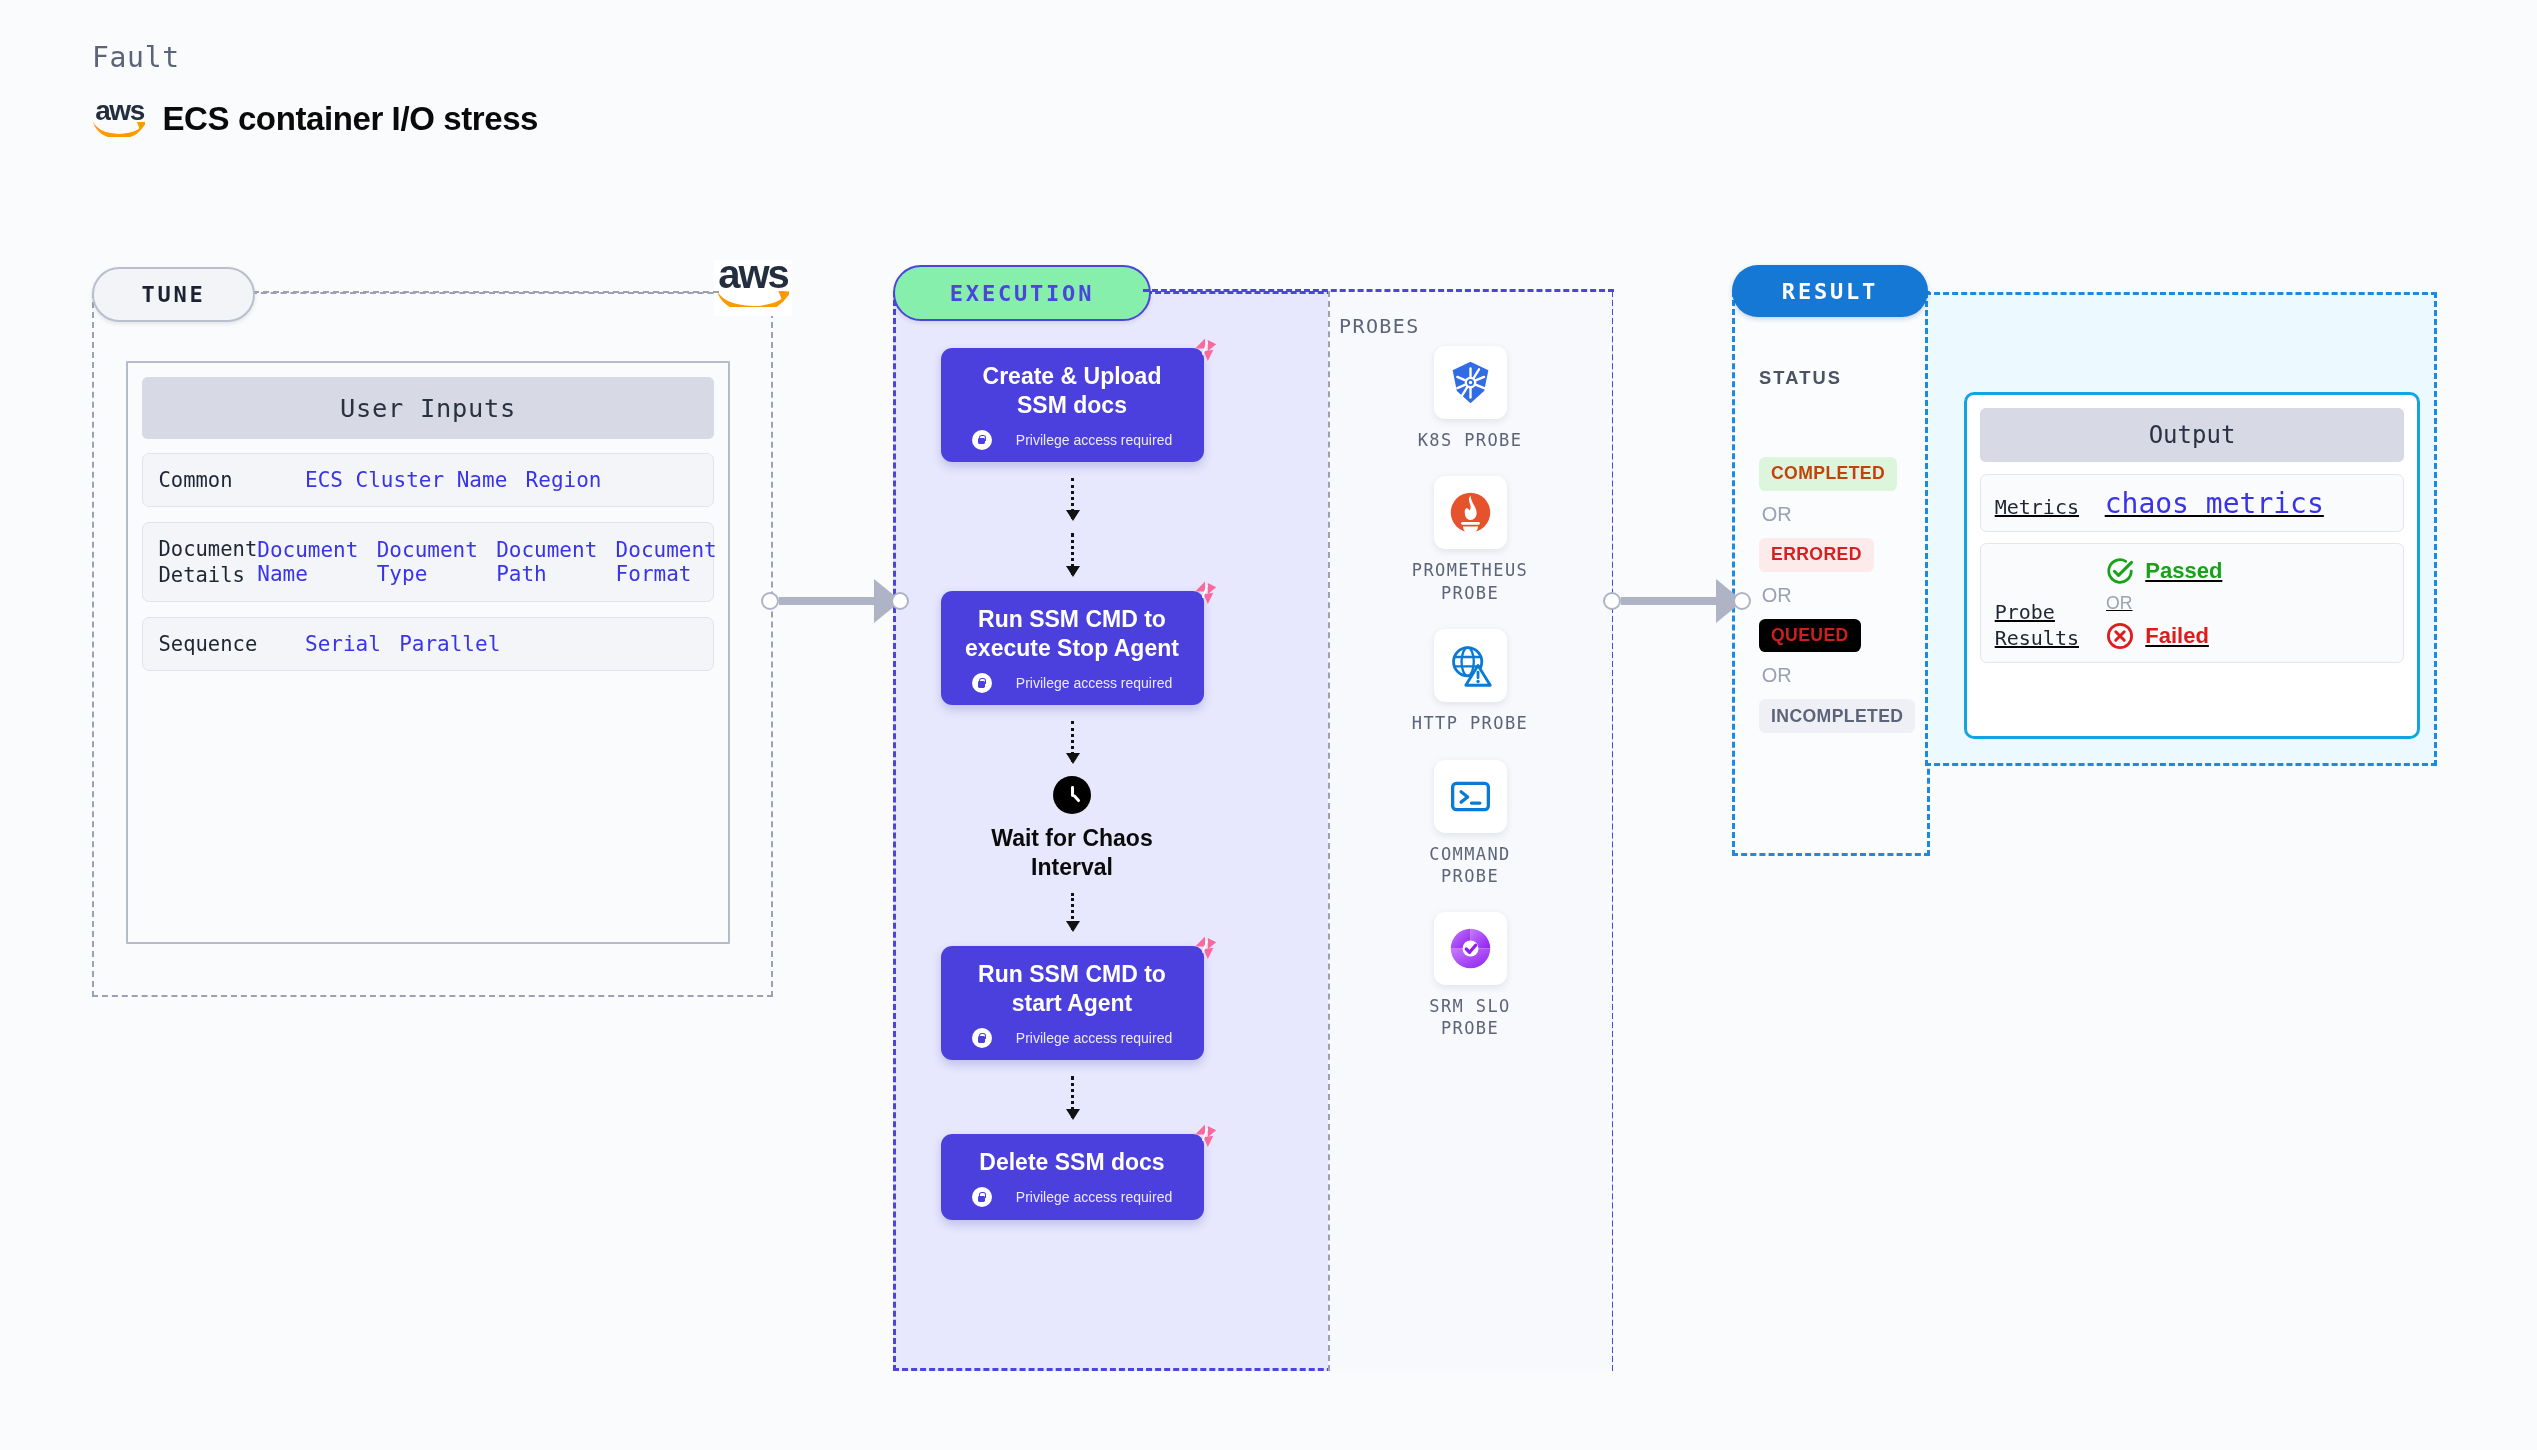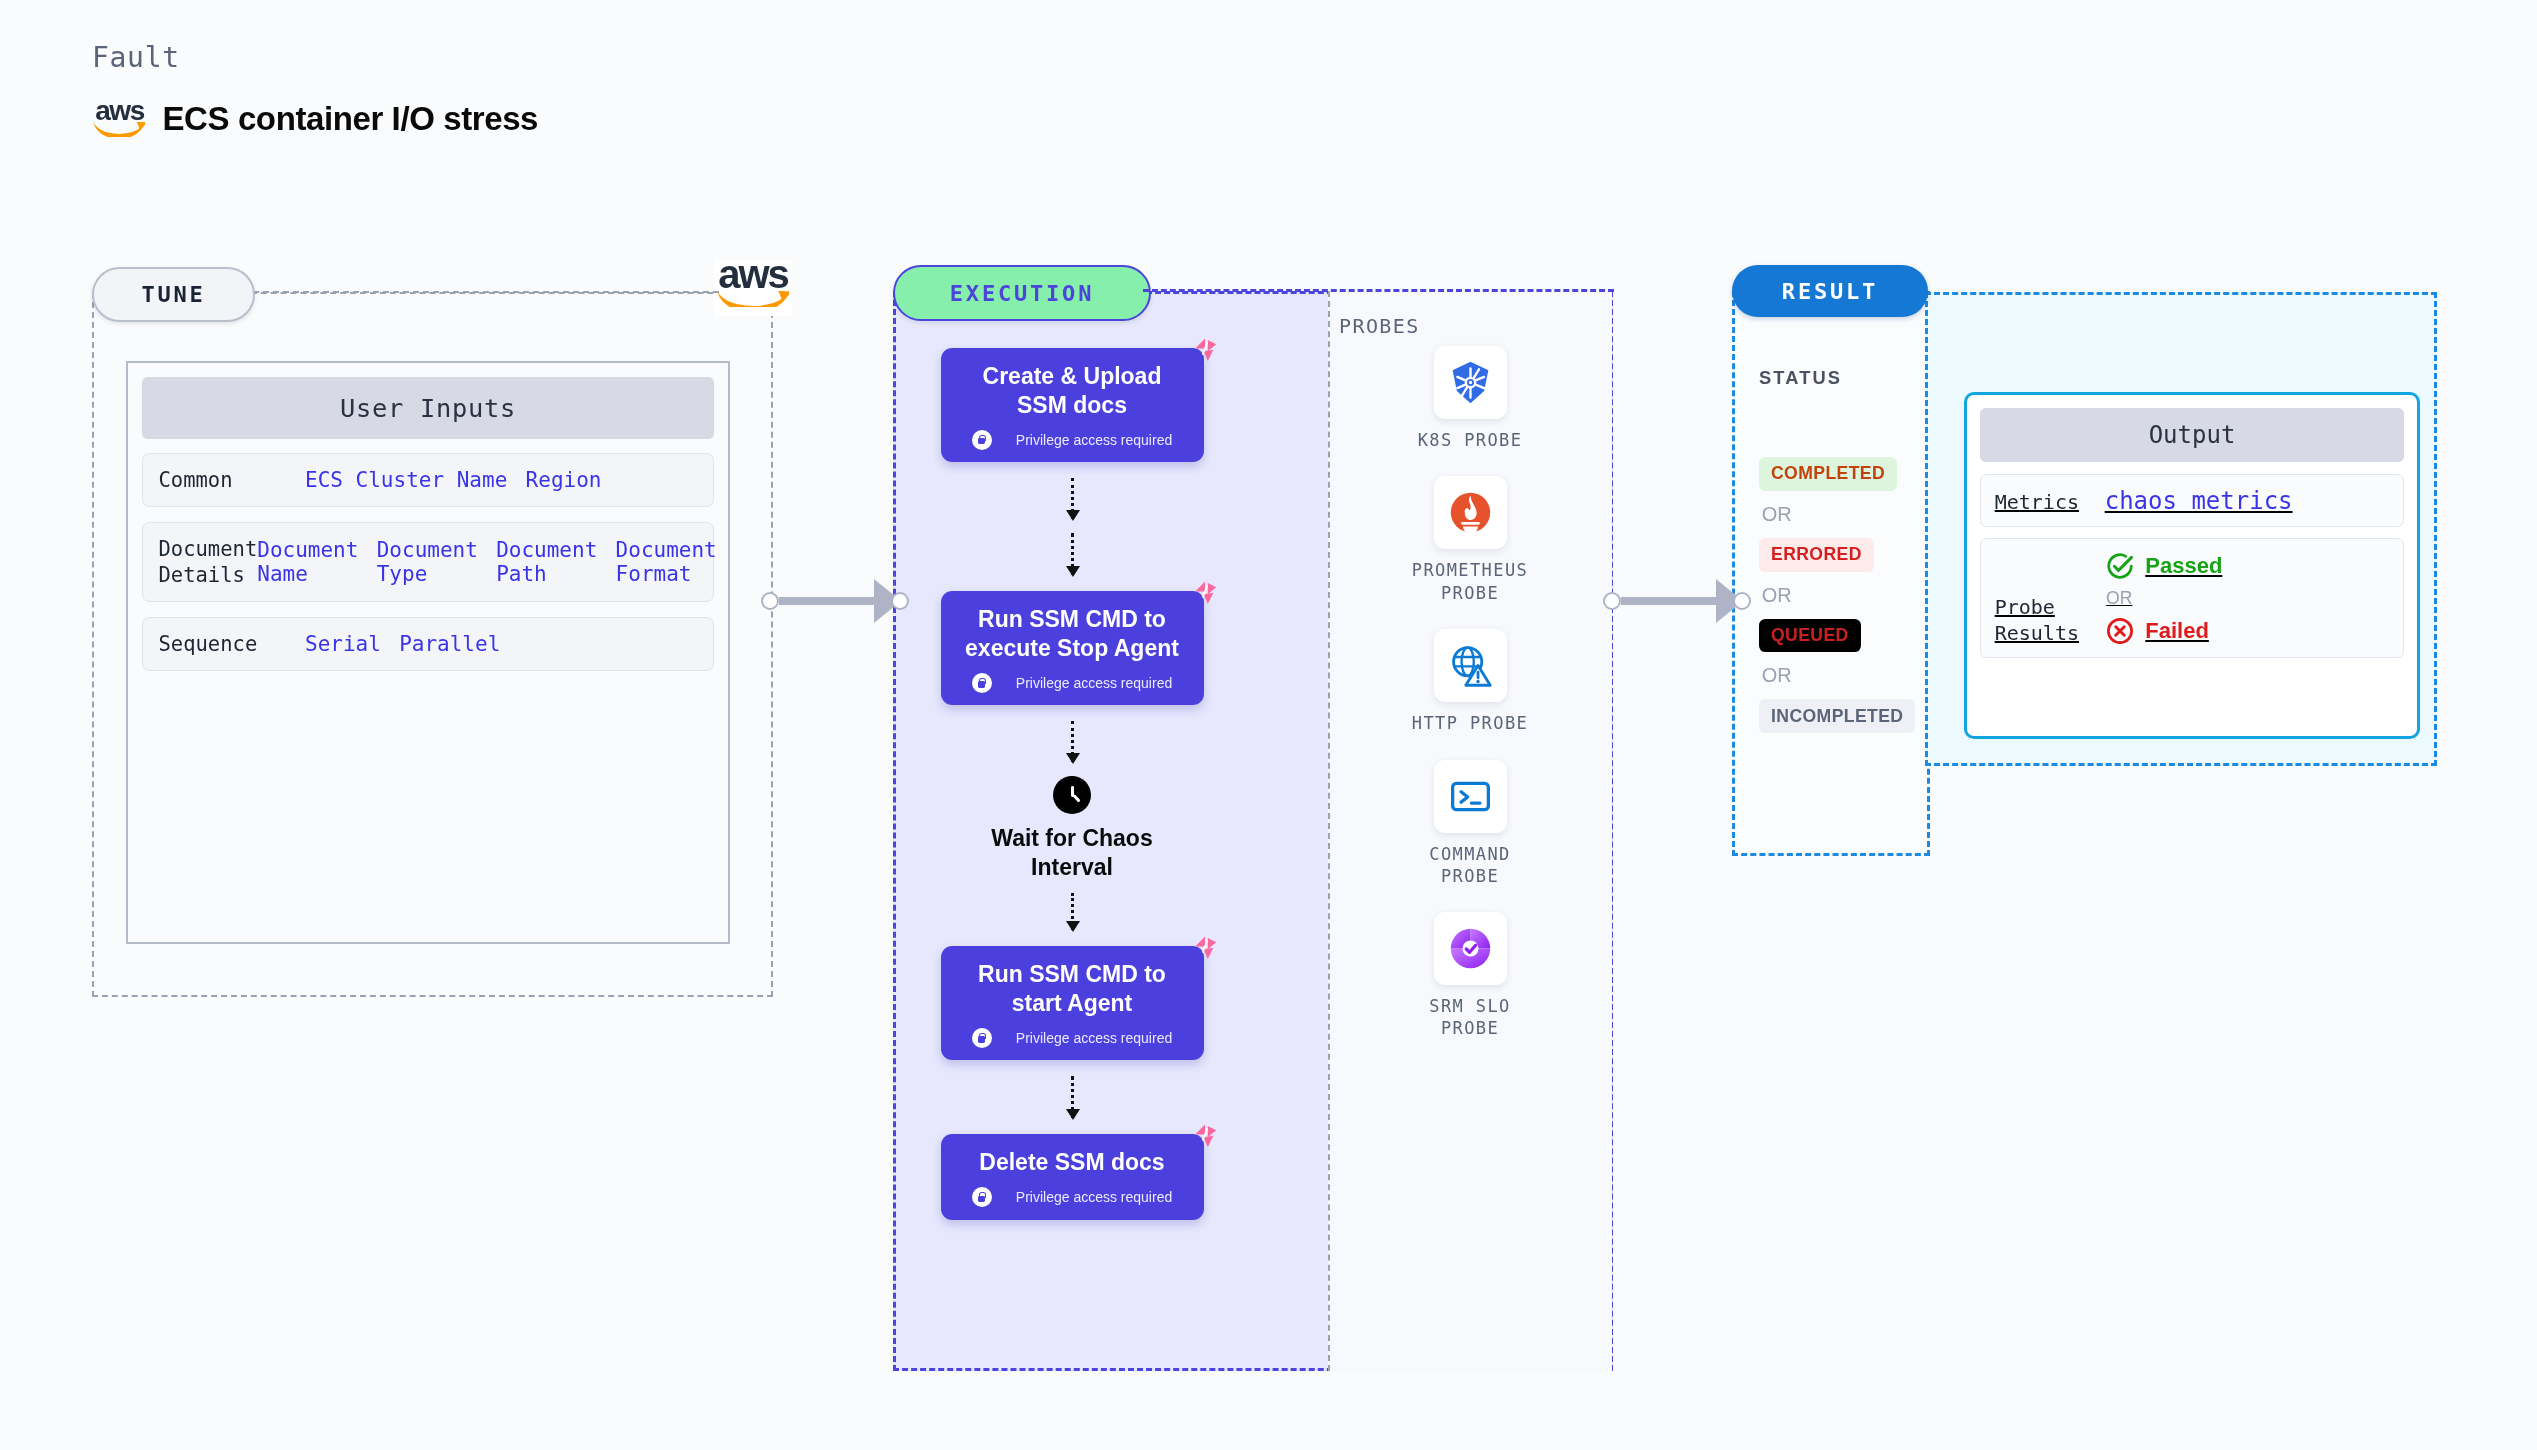--- a/index.html
+++ b/index.html
@@ -216,21 +216,21 @@
     font-family:"DejaVu Sans Mono",monospace;font-size:24px;color:#2a3142;
   }
   .output-group{
     margin:0 12.7px 11.3px 12.7px;background:#fafbfd;border:1.4px solid #e3e6ee;
     border-radius:6.4px;display:flex;align-items:flex-end;padding:11.3px 0;text-decoration:underline;
   }
   .output-label{
     width:124px;padding-left:14px;box-sizing:border-box;
     font-family:"DejaVu Sans Mono",monospace;font-size:20px;color:#1f2633;line-height:1.3;
   }
-  .output-metric{font-family:"DejaVu Sans Mono",monospace;font-size:24px;color:#3a34e8;}
+  .output-metric{font-family:"DejaVu Sans Mono",monospace;font-size:28px;color:#3a34e8;}
   .probe-result-row{display:flex;align-items:center;gap:10.6px;}
   .probe-result-text{font-weight:700;font-size:22px;}
   .pr-or{color:#9aa2b2;font-size:17.6px;margin:7px 0 7px 1.4px;}
 
   
   .flow-arrow{position:absolute;height:42px;z-index:8;display:flex;align-items:center;}
   .fa-dot{
     width:18.3px;height:18.3px;border-radius:50%;background:#fff;
     border:2.8px solid #aeb3c6;box-sizing:border-box;flex:0 0 auto;
   }

